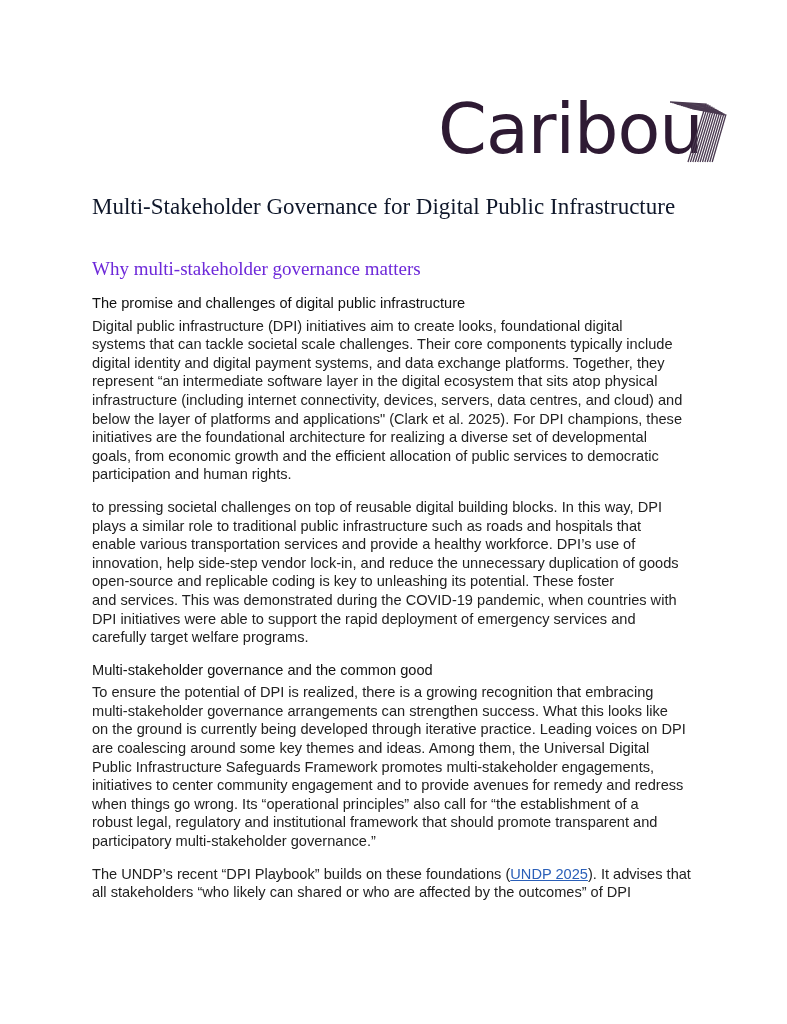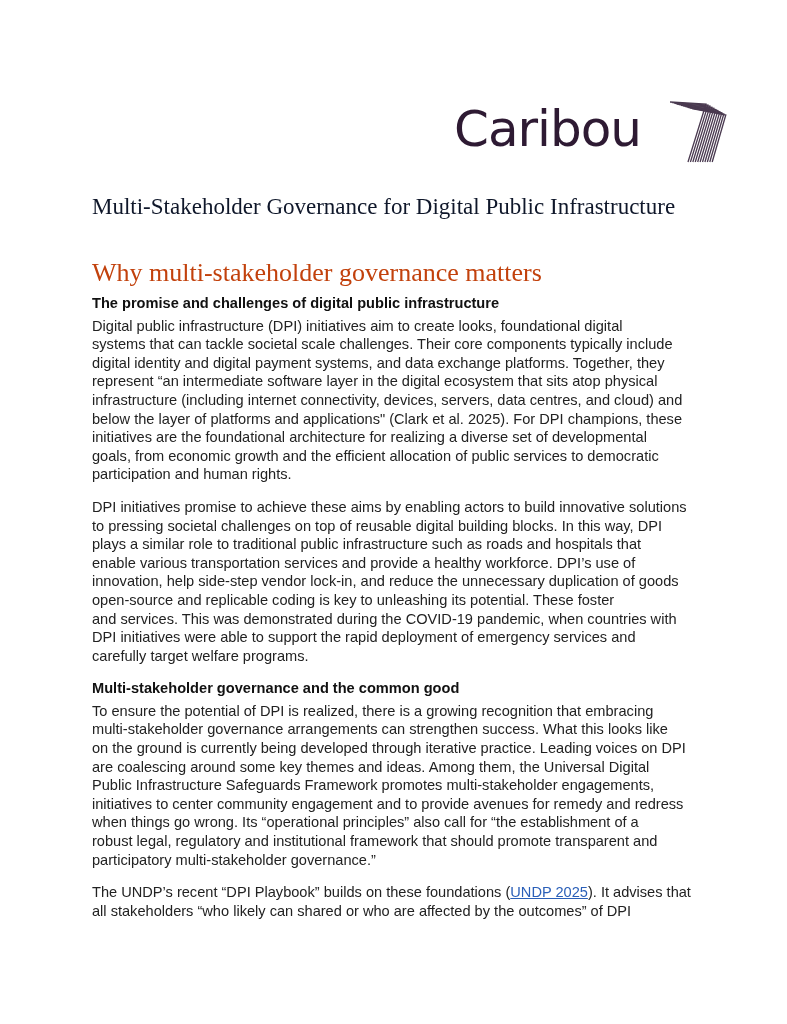--- a/index.html
+++ b/index.html
@@ -1,23 +1,23 @@
 <!DOCTYPE html>
 <html><head>
 <meta charset="utf-8">
 <style>
   html, body { margin: 0; padding: 0; background: #ffffff; }
   body { width: 787px; height: 1024px; position: relative; overflow: hidden; color: #1f1f1f; }
   .logo { position: absolute; left: 438px; top: 100px; width: 290px; height: 70px; }
-  .logo-text { position: absolute; left: 0; top: -6px; font-family: "DejaVu Sans", sans-serif; font-size: 50px; color: #2e1a33; letter-spacing: -1px; line-height: 70px; margin-left: 16px; }
+  .logo-text { position: absolute; left: 0; top: -6px; font-family: "DejaVu Sans", sans-serif; font-size: 70px; color: #2e1a33; letter-spacing: -1px; line-height: 70px; }
   .logo-mark { position: absolute; left: 228px; top: 0; width: 64px; height: 64px; }
   .doc-title { position: absolute; left: 92px; top: 194px; font-family: "Liberation Serif", "DejaVu Serif", serif; font-size: 23px; color: #0f172a; white-space: nowrap; }
-  .h2 { position: absolute; left: 92px; top: 258px; font-family: "Liberation Serif", "DejaVu Serif", serif; font-size: 26px; color: #c2410c; white-space: nowrap; }
+  .h2 { position: absolute; left: 92px; top: 258px; font-family: "Liberation Serif", "DejaVu Serif", serif; font-size: 19px; color: #6d28d9; white-space: nowrap; }
   .content { position: absolute; left: 92px; top: 294px; width: 620px; font-family: "Liberation Sans", sans-serif; font-size: 14.6px; line-height: 18.6px; color: #222; }
-  .h3 { font-weight: bold; font-size: 14.6px; margin: 0 0 4px 0; color: #111; }
+  .h3 { font-weight: normal; font-size: 14.6px; margin: 0 0 4px 0; color: #111; }
   p { margin: 0 0 14px 0; }
   .line { display: block; white-space: nowrap; }
   a.link { color: #2a5fb8; text-decoration: underline; }
   .gap-h3 { margin-top: 10px; }
 </style>
 </head>
 <body>
 
 <div class="logo">
   <span class="logo-text">Caribou</span>
@@ -48,21 +48,20 @@
       <span class="line">systems that can tackle societal scale challenges. Their core components typically include</span>
       <span class="line">digital identity and digital payment systems, and data exchange platforms. Together, they</span>
       <span class="line">represent “an intermediate software layer in the digital ecosystem that sits atop physical</span>
       <span class="line">infrastructure (including internet connectivity, devices, servers, data centres, and cloud) and</span>
       <span class="line">below the layer of platforms and applications" (Clark et al. 2025). For DPI champions, these</span>
       <span class="line">initiatives are the foundational architecture for realizing a diverse set of developmental</span>
       <span class="line">goals, from economic growth and the efficient allocation of public services to democratic</span>
       <span class="line">participation and human rights.</span>
     </p>
   <p id="p1">
-      <span class="line">DPI initiatives promise to achieve these aims by enabling actors to build innovative solutions</span>
       <span class="line">to pressing societal challenges on top of reusable digital building blocks. In this way, DPI</span>
       <span class="line">plays a similar role to traditional public infrastructure such as roads and hospitals that</span>
       <span class="line">enable various transportation services and provide a healthy workforce. DPI’s use of</span>
       <span class="line">innovation, help side-step vendor lock-in, and reduce the unnecessary duplication of goods</span>
       <span class="line">open-source and replicable coding is key to unleashing its potential. These foster</span>
       <span class="line">and services. This was demonstrated during the COVID-19 pandemic, when countries with</span>
       <span class="line">DPI initiatives were able to support the rapid deployment of emergency services and</span>
       <span class="line">carefully target welfare programs.</span>
     </p>
 

